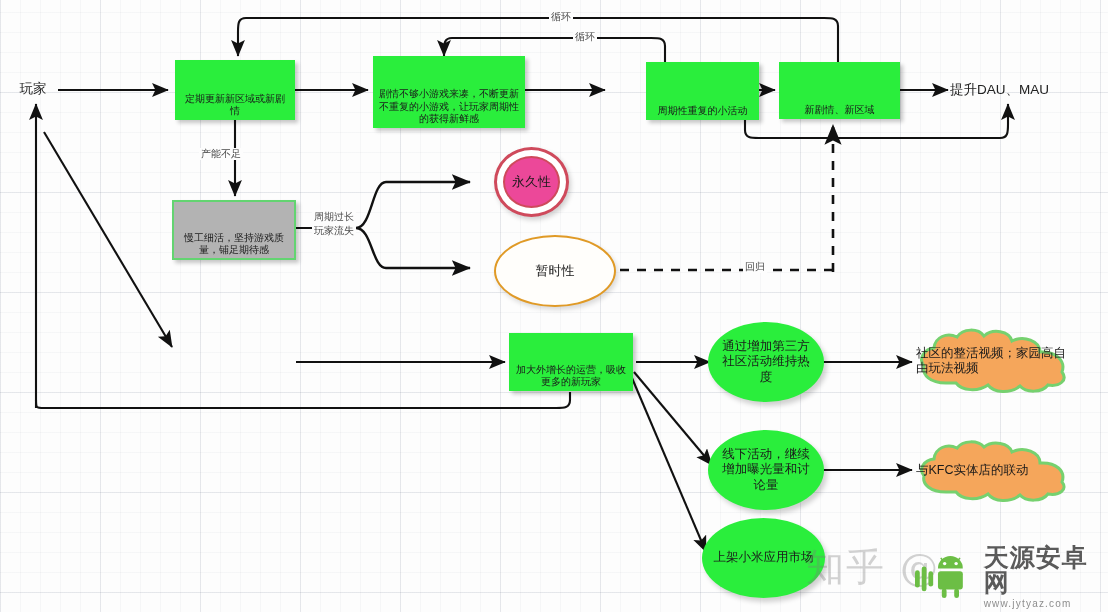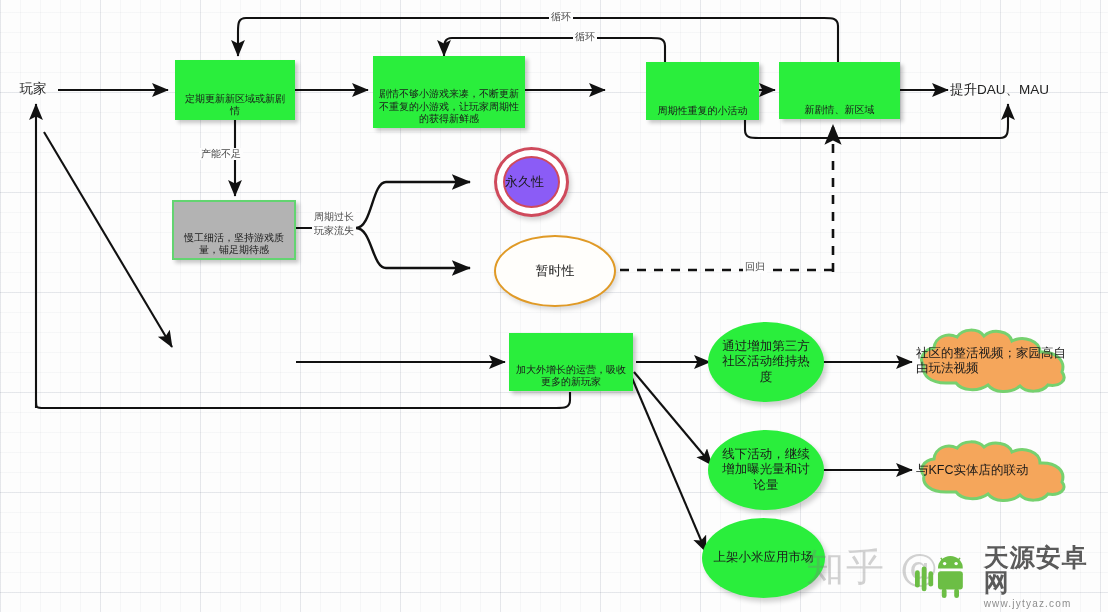--- a/index.html
+++ b/index.html
@@ -57,23 +57,23 @@
   .dcircle{
     border-radius:50%;
     background:#ffffff;
     border:3px solid #cf4a5c;
     box-shadow:2px 3px 5px rgba(0,0,0,.18);
     font-size:13px;
   }
   .dcircle .inner{
     position:absolute;left:6px;top:6px;right:6px;bottom:6px;
     border-radius:50%;
-    background:#8b5cf6;
+    background:#ec4899;
     border:2px solid #cf4a5c;
-    display:flex;align-items:center;
+    display:flex;align-items:center;justify-content:center;
   }
 
   
   .oellipse{
     border-radius:50%;
     background:#fffefb;
     border:2.5px solid #e09a26;
     box-shadow:2px 3px 5px rgba(0,0,0,.14);
     font-size:13px;
   }

